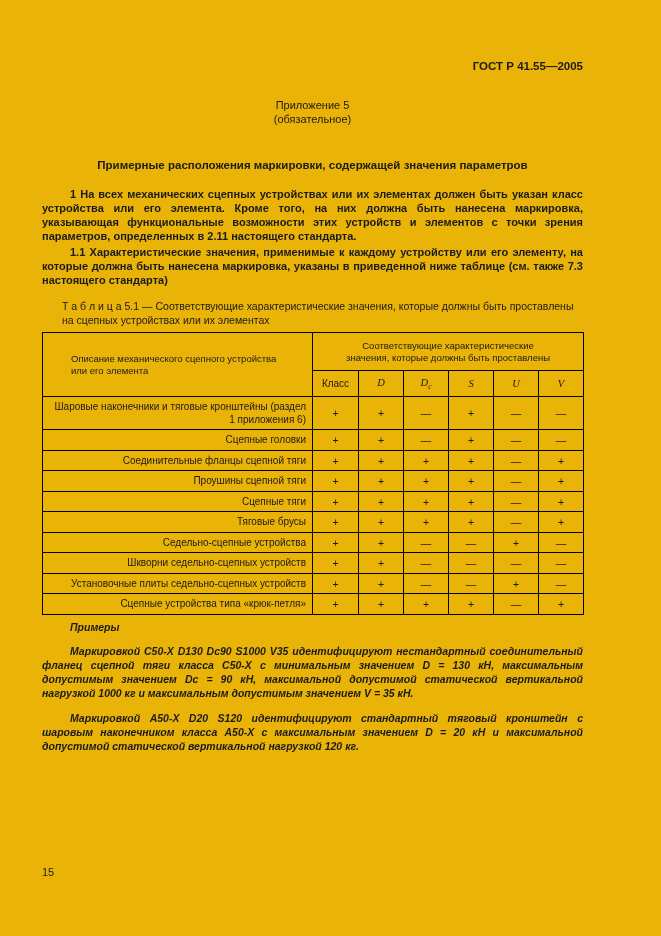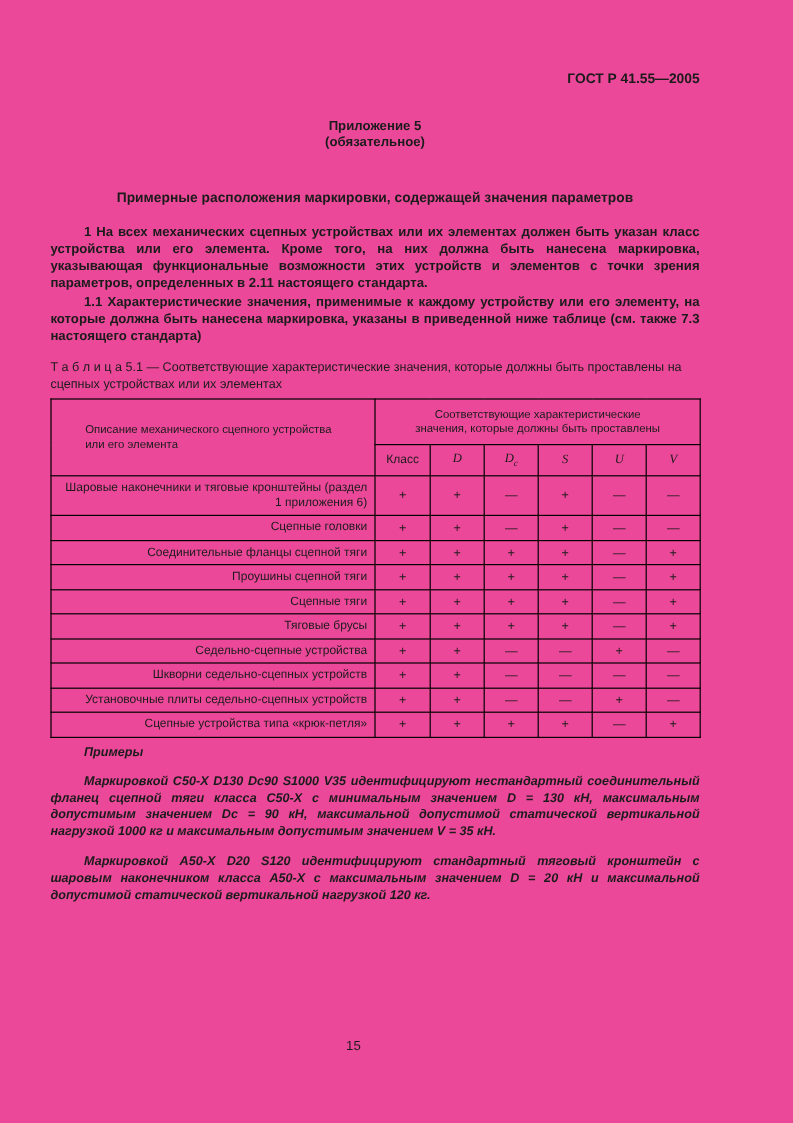--- a/index.html
+++ b/index.html
@@ -3,35 +3,35 @@
 <meta charset="utf-8">
 <style>
   * { margin:0; padding:0; box-sizing:border-box; }
   html,body { background:#ffffff; }
   body {
     width:661px; height:936px; position:relative;
     font-family:"Liberation Sans", sans-serif;
     color:#1b1b1b;
     -webkit-font-smoothing:antialiased;
   }
-  .page { position:absolute; inset:0; background:#ec4899; overflow:hidden; }
+  .page { position:absolute; inset:0; background:#eab308; overflow:hidden; }
   .content { position:absolute; left:42px; top:0; width:541px; }
 
   .gost-header { margin-top:60px; text-align:right; font-weight:bold; font-size:11.5px; }
-  .appendix { margin-top:26px; text-align:center; font-weight:bold; font-size:11px; line-height:1.3; }
+  .appendix { margin-top:26px; text-align:center; font-weight:normal; font-size:11px; line-height:1.3; }
   .main-title { margin-top:32px; text-align:center; font-weight:bold; font-size:11.5px; }
 
   .body-para {
     margin-top:16px; font-size:11px; line-height:1.28;
     text-align:justify; text-indent:28px;font-weight:bold;
   }
   .body-para.tight { margin-top:2px; }
 
   .table-caption {
-    margin-top:13px; font-size:10.5px; line-height:1.3; text-align:left;
+    margin-top:13px; font-size:10.5px; line-height:1.3; text-align:left;margin-left:20px;
   }
 
   table.char-table {
     margin-top:5px; width:541px; border-collapse:collapse;
     table-layout:fixed;
   }
   table.char-table th, table.char-table td {
     border:1px solid #000;
   }
   th.desc-h {
@@ -58,22 +58,22 @@
 
   .examples-heading {
     margin-top:6px; font-size:10.5px; font-weight:bold; font-style:italic;
     text-indent:28px;
   }
   .example-para {
     margin-top:12px; font-size:10.5px; font-weight:bold; font-style:italic;
     line-height:1.32; text-align:justify; text-indent:28px;
   }
   .page-number {
-    position:absolute; top:866px; left:24px; width:541px;
-    text-align:center; font-size:11px;
+    position:absolute; top:866px; left:42px; width:541px;
+    text-align:left; font-size:11px;
   }
 </style>
 </head>
 <body>
 
 <div class="page">
   <div class="content">
 
     <div class="gost-header">ГОСТ Р 41.55—2005</div>
 

